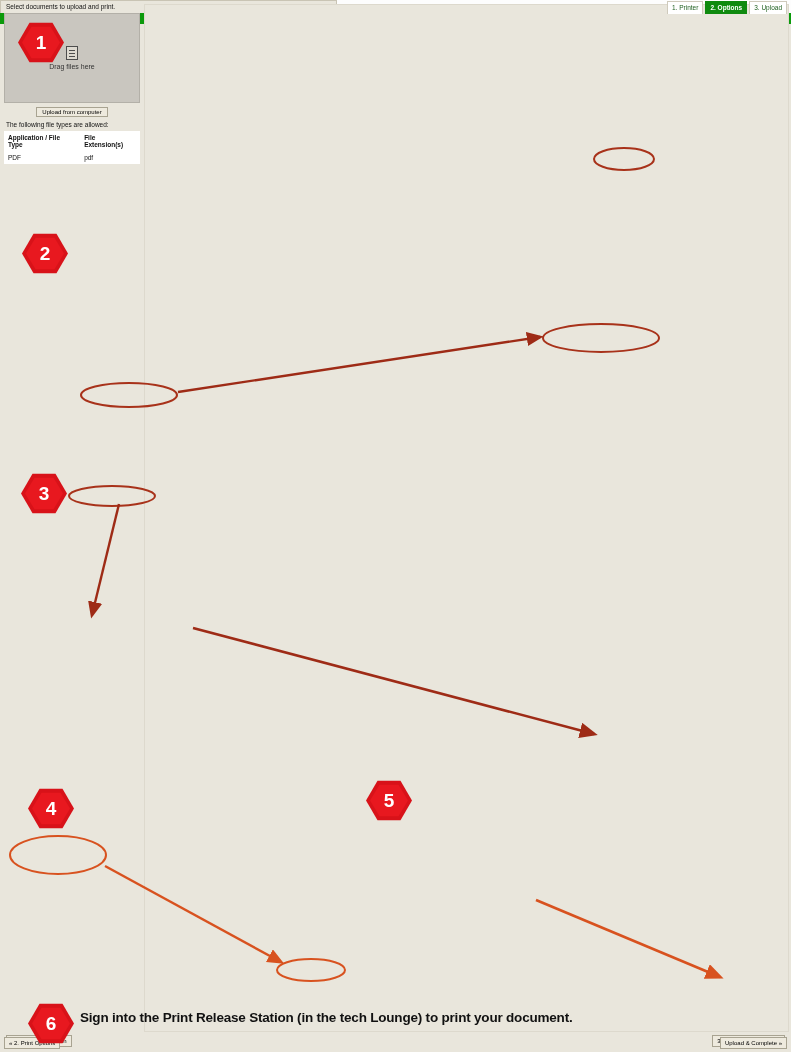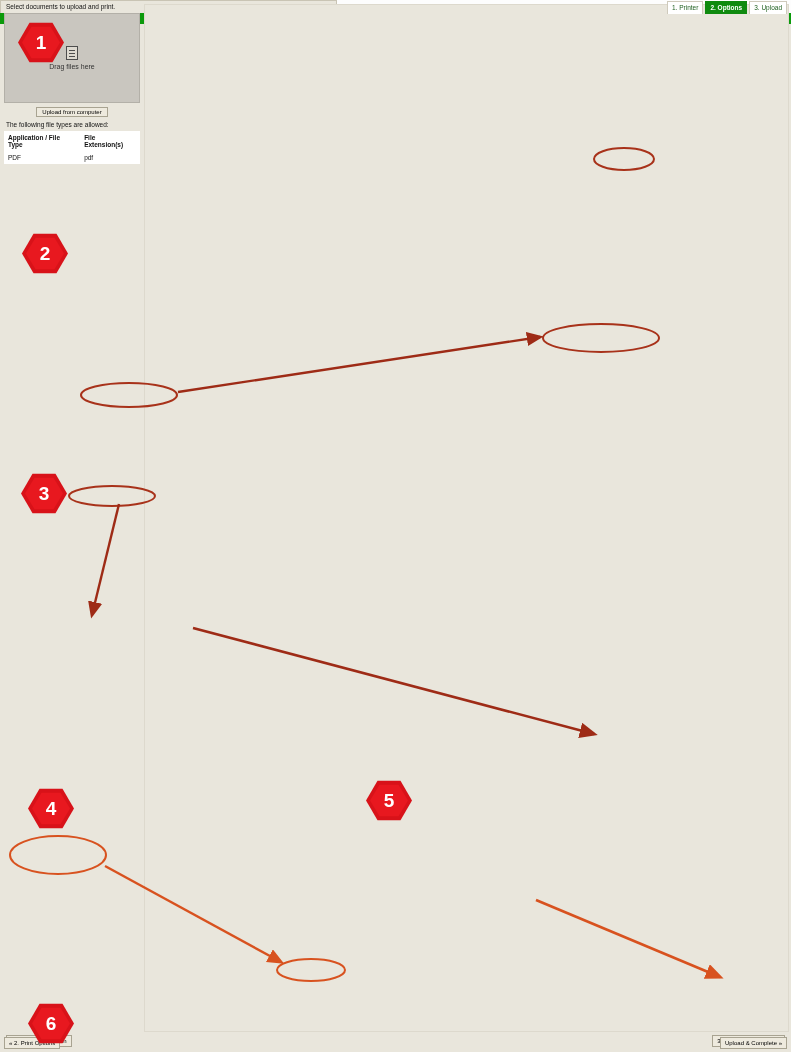--- a/index.html
+++ b/index.html
@@ -561,20 +561,21 @@
     <div class="p5-foot">
       <button>« 2. Print Options</button>
       <button>Upload &amp; Complete »</button>
     </div>
   </div>
   <div class="redbox"></div>
 
   <div class="hexnum" style="left:28px; top:1003px;">
     <div class="inner">6</div>
   </div>
+  <div id="step6text">Sign into the Print Release Station (in the tech Lounge) to print your document.</div>
 
   <svg id="annot" viewBox="0 0 791 1052">
     <defs>
       <marker id="ah-dark" markerWidth="7" markerHeight="7" refX="5.5" refY="3" orient="auto">
         <path d="M0,0 L7,3 L0,6 z" fill="#9e2b16"></path>
       </marker>
       <marker id="ah-orange" markerWidth="7" markerHeight="7" refX="5.5" refY="3" orient="auto">
         <path d="M0,0 L7,3 L0,6 z" fill="#d8521f"></path>
       </marker>
     </defs>

